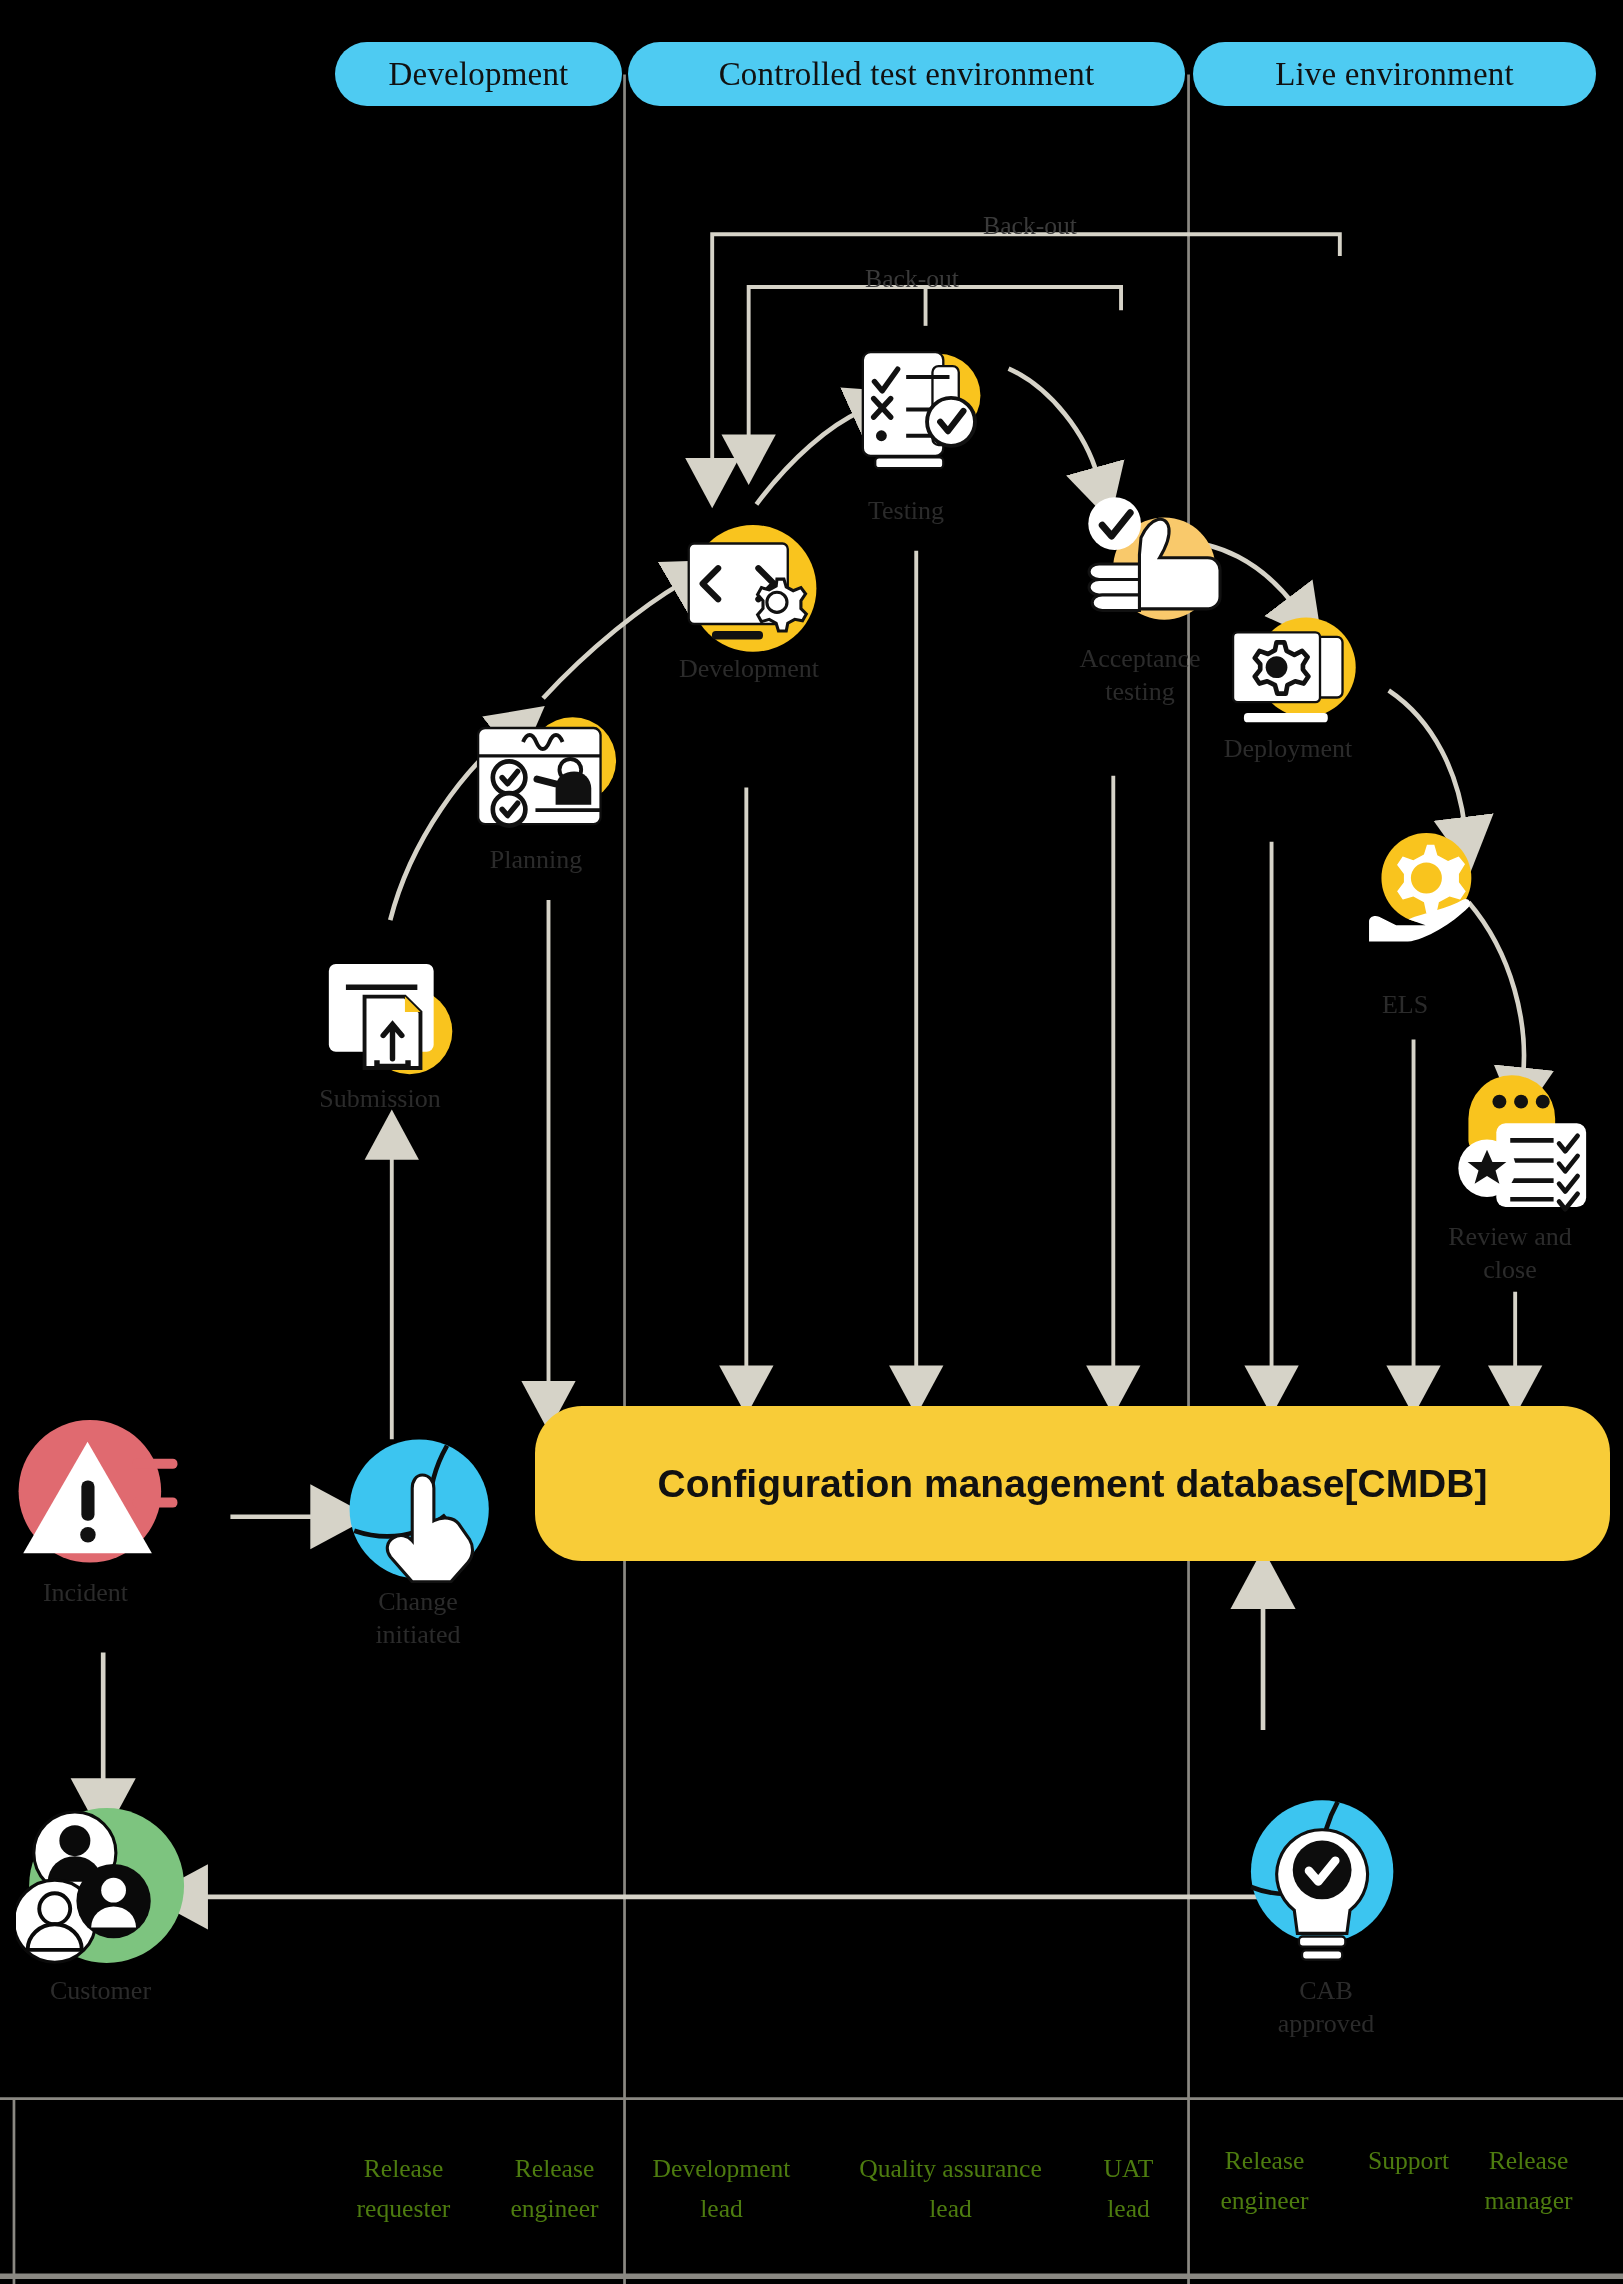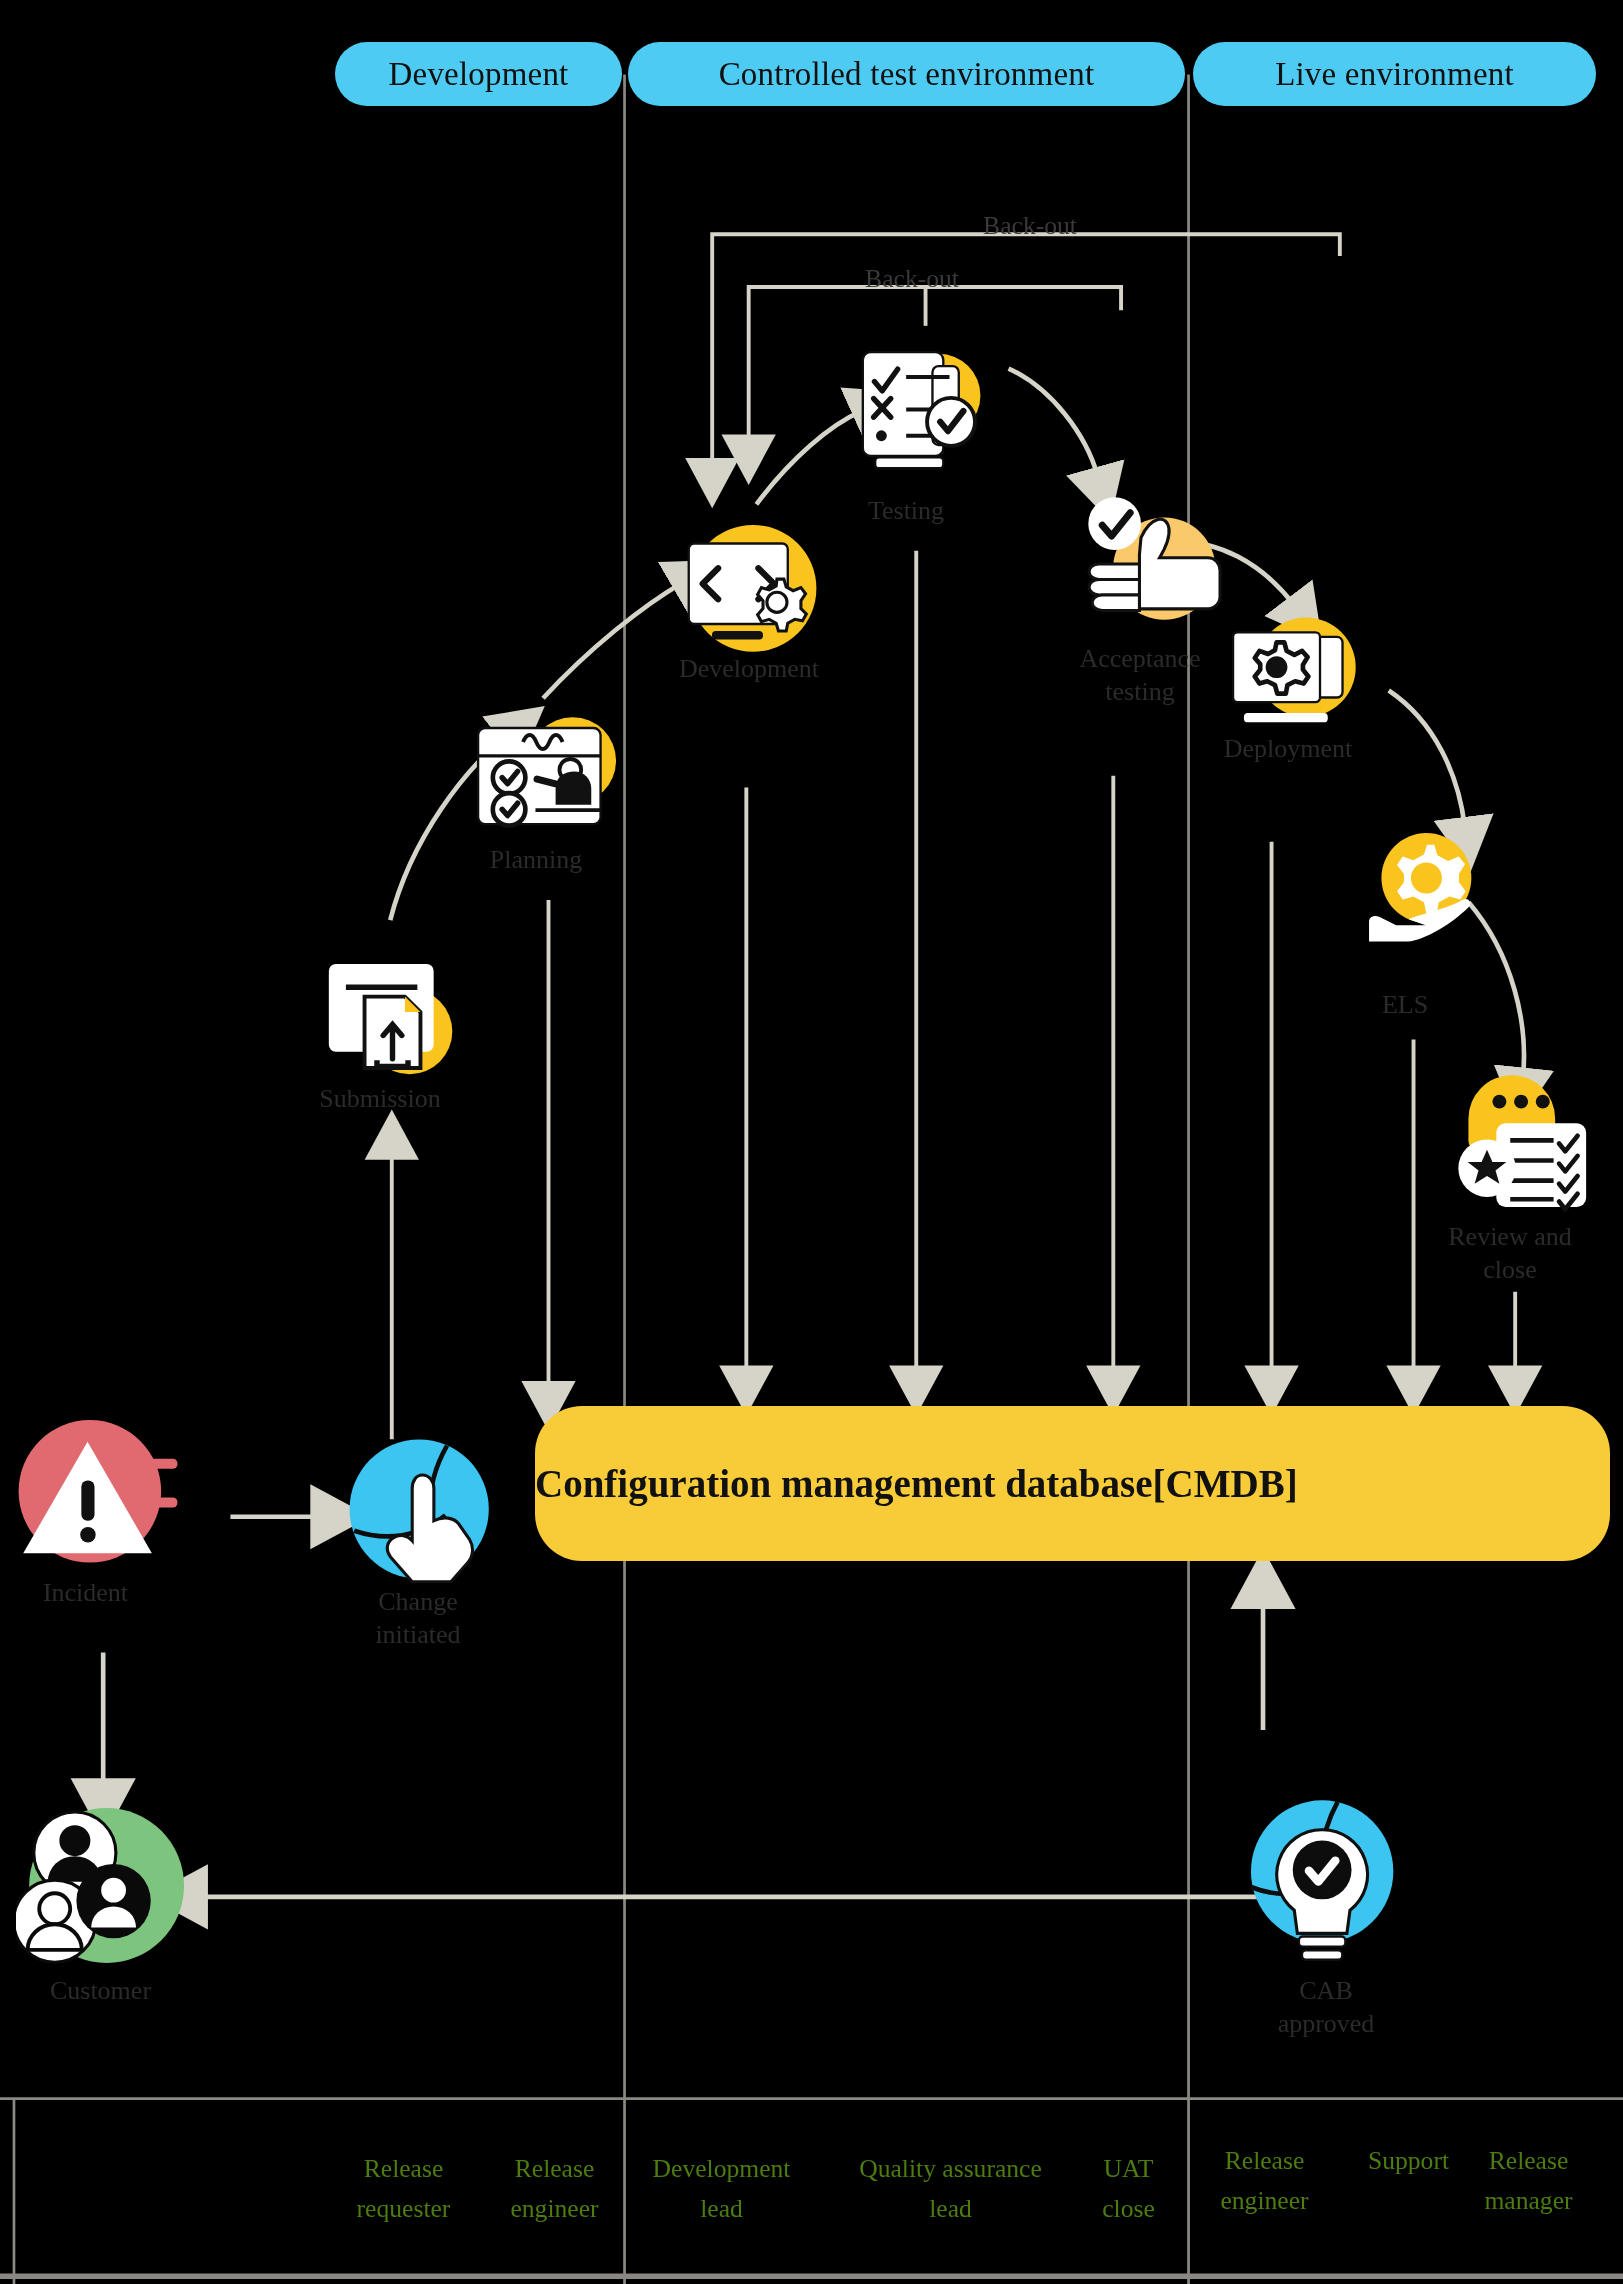--- a/index.html
+++ b/index.html
@@ -4,23 +4,23 @@
 <style>
   html,body{margin:0;padding:0;background:#000;}
   body{width:1623px;height:2284px;position:relative;overflow:hidden;
        font-family:"Liberation Serif", serif; color:#e8e5dd;}
   #stage{position:absolute;inset:0;width:1357px;height:2284px;background:#000;}
   svg.layer{position:absolute;left:0;top:0;width:1623px;height:2284px;pointer-events:none;}
   .lane-pill{position:absolute;background:#4ecbf2;border-radius:36px;
              display:flex;align-items:center;justify-content:center;
              color:#111;font-size:33px;letter-spacing:0.2px;}
   .cmdb-bar{position:absolute;background:#f8cc38;border-radius:47px;
-            display:flex;align-items:center;justify-content:flex-start;
+            display:flex;align-items:center;justify-content:center;
             color:#111;font-weight:bold;font-size:39px;
-            font-family:Liberation Serif, serif;}
+            font-family:Liberation Sans, sans-serif;}
   .node{position:absolute;}
   .node .cap{position:absolute;left:50%;transform:translateX(-50%);
              text-align:center;color:#2b2b2b;font-size:26px;line-height:1.25;
              white-space:pre-line;width:248px;}
   .big-cap{color:#2e2e2e;font-size:36px;line-height:1.3;}
   .role{position:absolute;text-align:center;color:#4d7c0f;font-size:25.6px;
         line-height:1.55;white-space:pre-line;width:233px;}
   .backout-lbl{position:absolute;color:#3a3a3a;font-size:25.6px;
                transform:translateX(-50%);}
   .ic{position:absolute;left:0;top:0;}
@@ -274,21 +274,21 @@
 
   <div class="role" style="left:287px;top:2149px;">Release
 requester</div>
   <div class="role" style="left:438px;top:2149px;">Release
 engineer</div>
   <div class="role" style="left:605px;top:2149px;">Development
 lead</div>
   <div class="role" style="left:834px;top:2149px;">Quality assurance
 lead</div>
   <div class="role" style="left:1012px;top:2149px;">UAT
-close</div>
+lead</div>
   <div class="role" style="left:1148px;top:2141px;">Release
 engineer</div>
   <div class="role" style="left:1292px;top:2141px;">Support</div>
   <div class="role" style="left:1412px;top:2141px;">Release
 manager</div>
 
 </div>
 
 
 </body></html>

